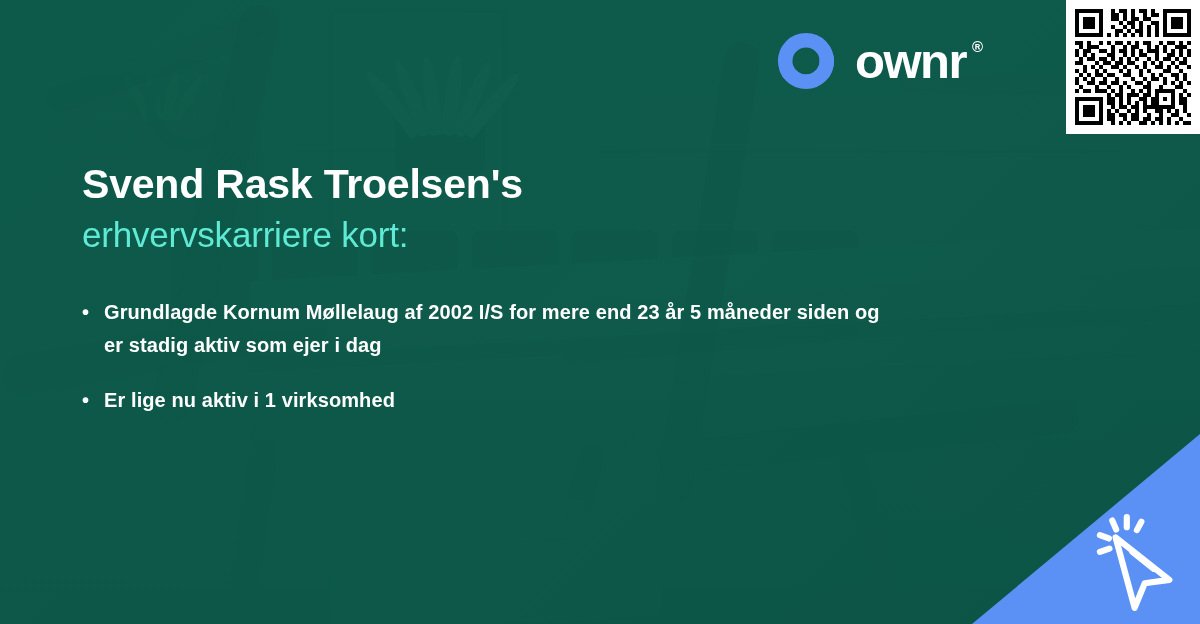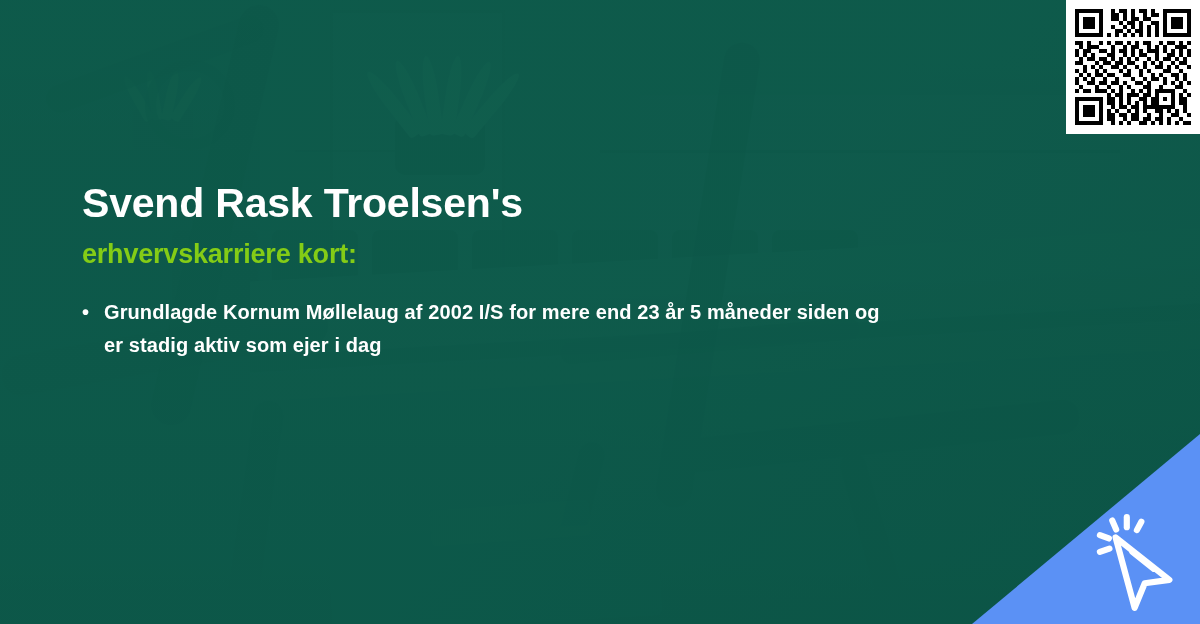--- a/index.html
+++ b/index.html
@@ -211,34 +211,33 @@
     position:absolute; left:1066px; top:0px;
     width:134px; height:134px;
     background:#ffffff;
     display:flex; align-items:center; justify-content:center;
   }
   .qr-svg { width:116px; height:116px; display:block; }
 
   .headline {
     position:absolute; left:82px; top:157px;
     width:880px;
-    margin-top:19px;
   }
   .headline-1 {
     color:#ffffff;
     font-size:41px;
     font-weight:bold;
     line-height:54px;
     letter-spacing:-0.2px;
     white-space:nowrap;
   }
   .headline-2 {
-    color:#84cc16;
-    font-size:27px;
-    font-weight:bold;
+    color:#5eead4;
+    font-size:35px;
+    font-weight:normal;
     line-height:48px;
     letter-spacing:-0.2px;
     white-space:nowrap;
   }
 
   .facts {
     position:absolute; left:82px; top:296px;
     width:810px;
     list-style:none;
   }
@@ -329,20 +328,45 @@
     <i class="ph-lchair-leg"></i>
 
     <i class="ph-desk"></i>
     <i class="ph-obj"></i>
   </div>
   <div class="tint"></div>
   <div class="tint2"></div>
 
   <div class="content">
 
+    <div class="brand">
+      <span>
+        <svg class="brand-mark" viewBox="0 0 64 64" aria-hidden="true">
+          <defs>
+            <clipPath id="clipTop">
+              <polygon points="-10,-10 74,-10 74,44 -10,64"></polygon>
+            </clipPath>
+            <clipPath id="clipBottom">
+              <polygon points="-10,64 -10,44 74,24 74,74"></polygon>
+            </clipPath>
+          </defs>
+          <g clip-path="url(#clipTop)">
+            <path d="M32 3 A29 29 0 0 1 32 61 A29 29 0 0 1 32 3 Z
+                     M32 18 A14 14 0 0 0 32 46 A14 14 0 0 0 32 18 Z" fill="#5b91f5" fill-rule="evenodd"></path>
+          </g>
+          <g clip-path="url(#clipBottom)">
+            <path d="M32 3 A29 29 0 0 1 32 61 A29 29 0 0 1 32 3 Z
+                     M32 18 A14 14 0 0 0 32 46 A14 14 0 0 0 32 18 Z" fill="#5b91f5" fill-rule="evenodd"></path>
+          </g>
+        </svg>
+      </span>
+      <span class="brand-word">
+        <span>ownr</span><span class="brand-reg">®</span>
+      </span>
+    </div>
 
     <div class="qr-panel">
       <svg class="qr-svg" viewBox="0 0 29 29" shape-rendering="crispEdges" aria-hidden="true">
         <rect width="29" height="29" fill="#ffffff"></rect>
         <g fill="#000000">
 
           <rect x="0" y="0" width="7" height="1"></rect>
             <rect x="0" y="6" width="7" height="1"></rect>
           <rect x="0" y="0" width="1" height="7"></rect>
             <rect x="6" y="0" width="1" height="7"></rect>
@@ -585,20 +609,21 @@
       </svg>
     </div>
 
     <div class="headline">
       <div class="headline-1">Svend Rask Troelsen's</div>
       <div class="headline-2">erhvervskarriere kort:</div>
     </div>
 
     <ul class="facts">
       <li class="fact">Grundlagde Kornum Møllelaug af 2002 I/S for mere end 23 år 5 måneder siden og er stadig aktiv som ejer i dag</li>
+      <li class="fact">Er lige nu aktiv i 1 virksomhed</li>
     </ul>
 
     <div class="corner">
       <div class="corner-tri"></div>
       <svg class="cursor-svg" viewBox="0 0 100 100" aria-hidden="true">
         <g fill="none" stroke="#ffffff" stroke-width="5.5" stroke-linecap="round" stroke-linejoin="round">
 
           <line x1="27" y1="13" x2="30.5" y2="21"></line>
           <line x1="40" y1="10" x2="40" y2="19"></line>
           <line x1="53" y1="14" x2="49" y2="21.5"></line>

